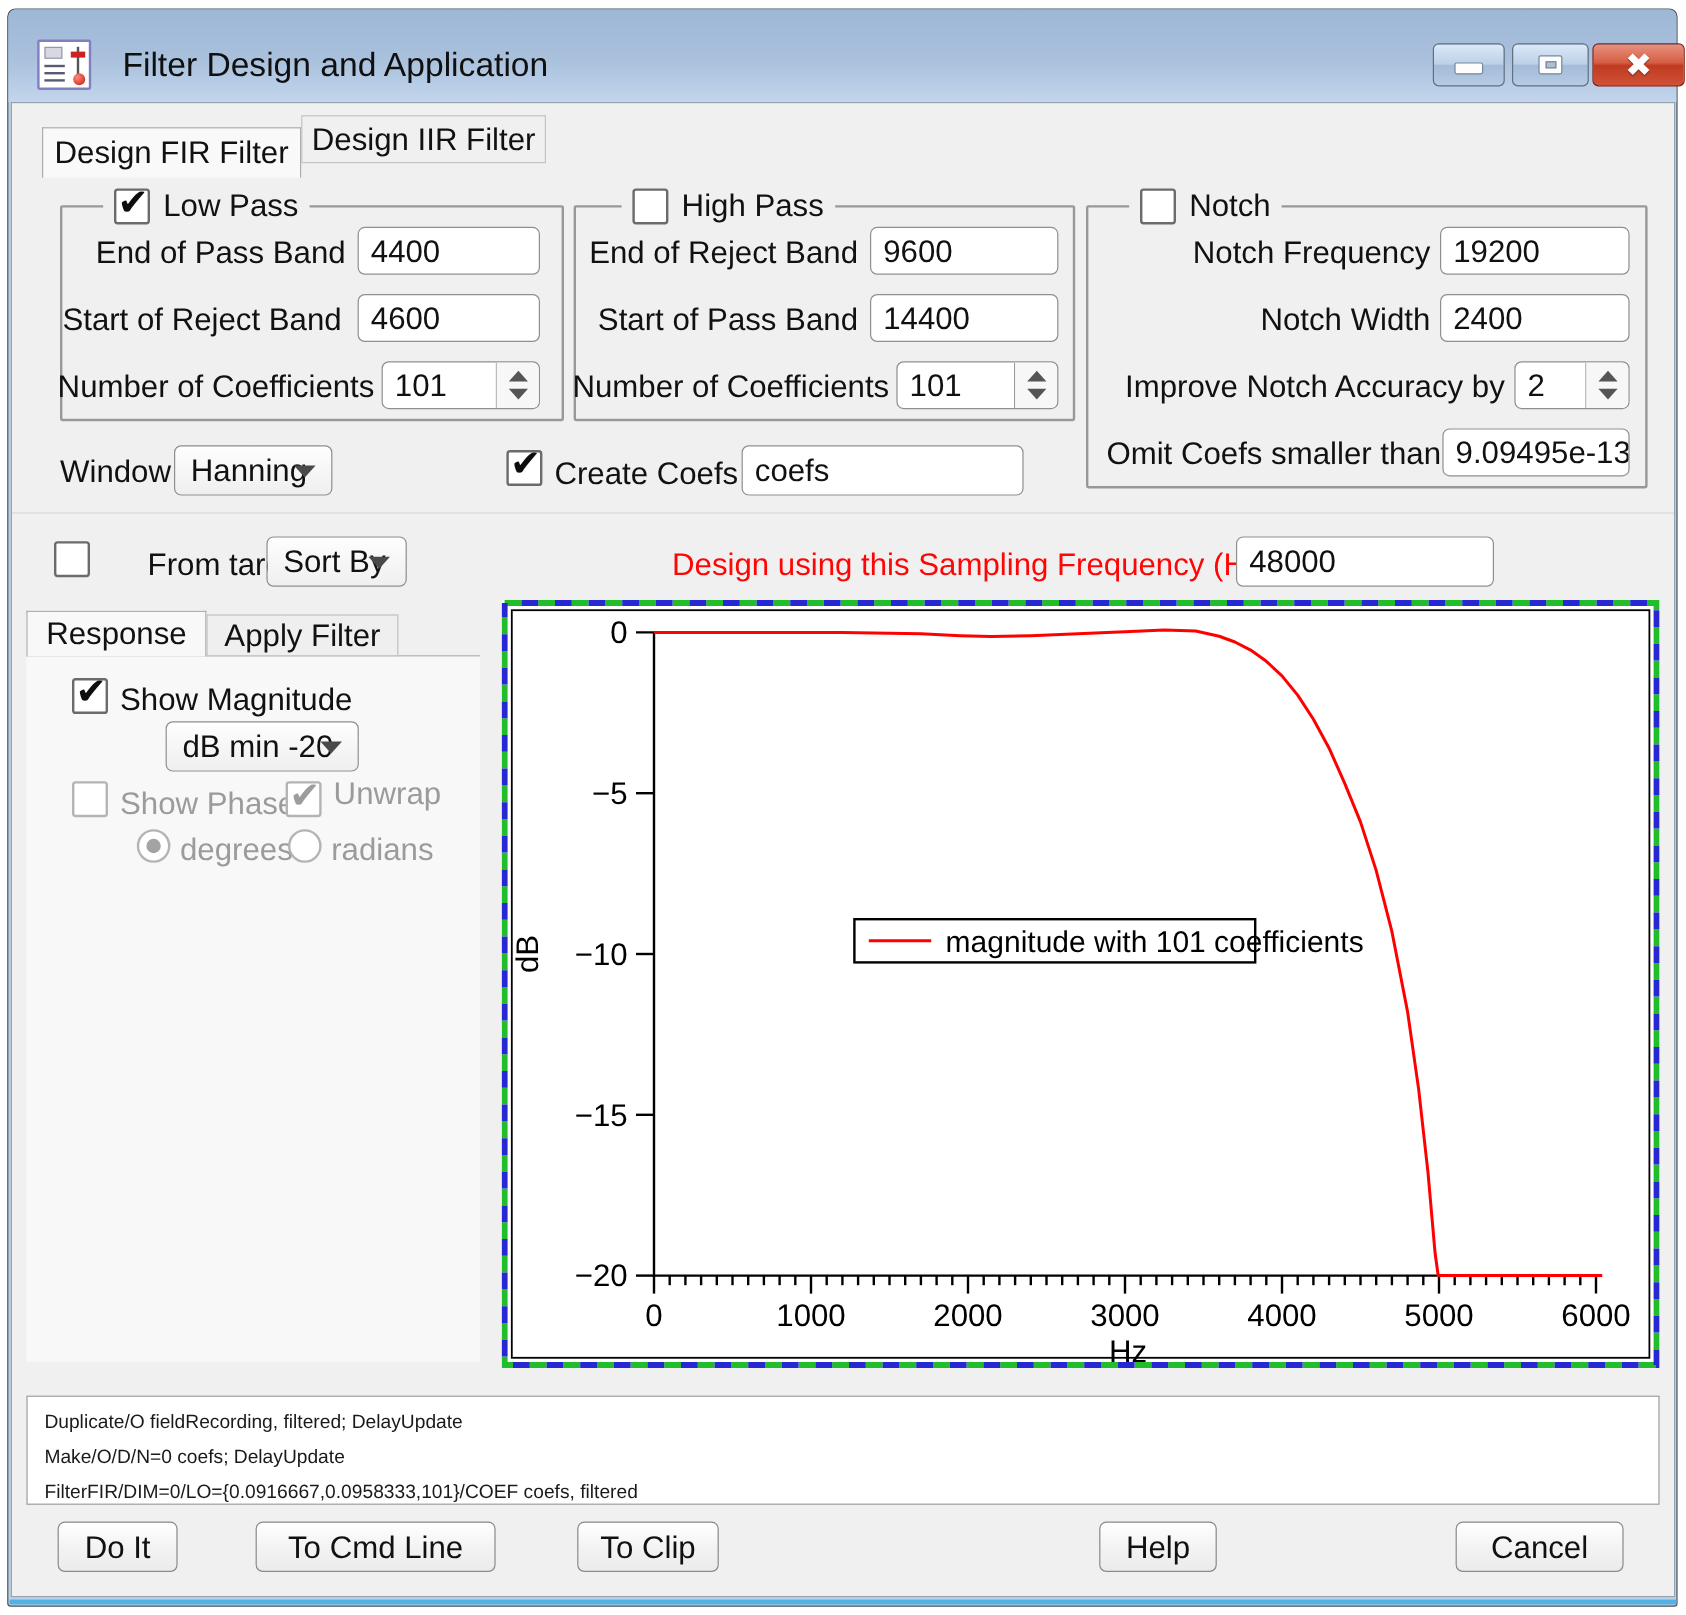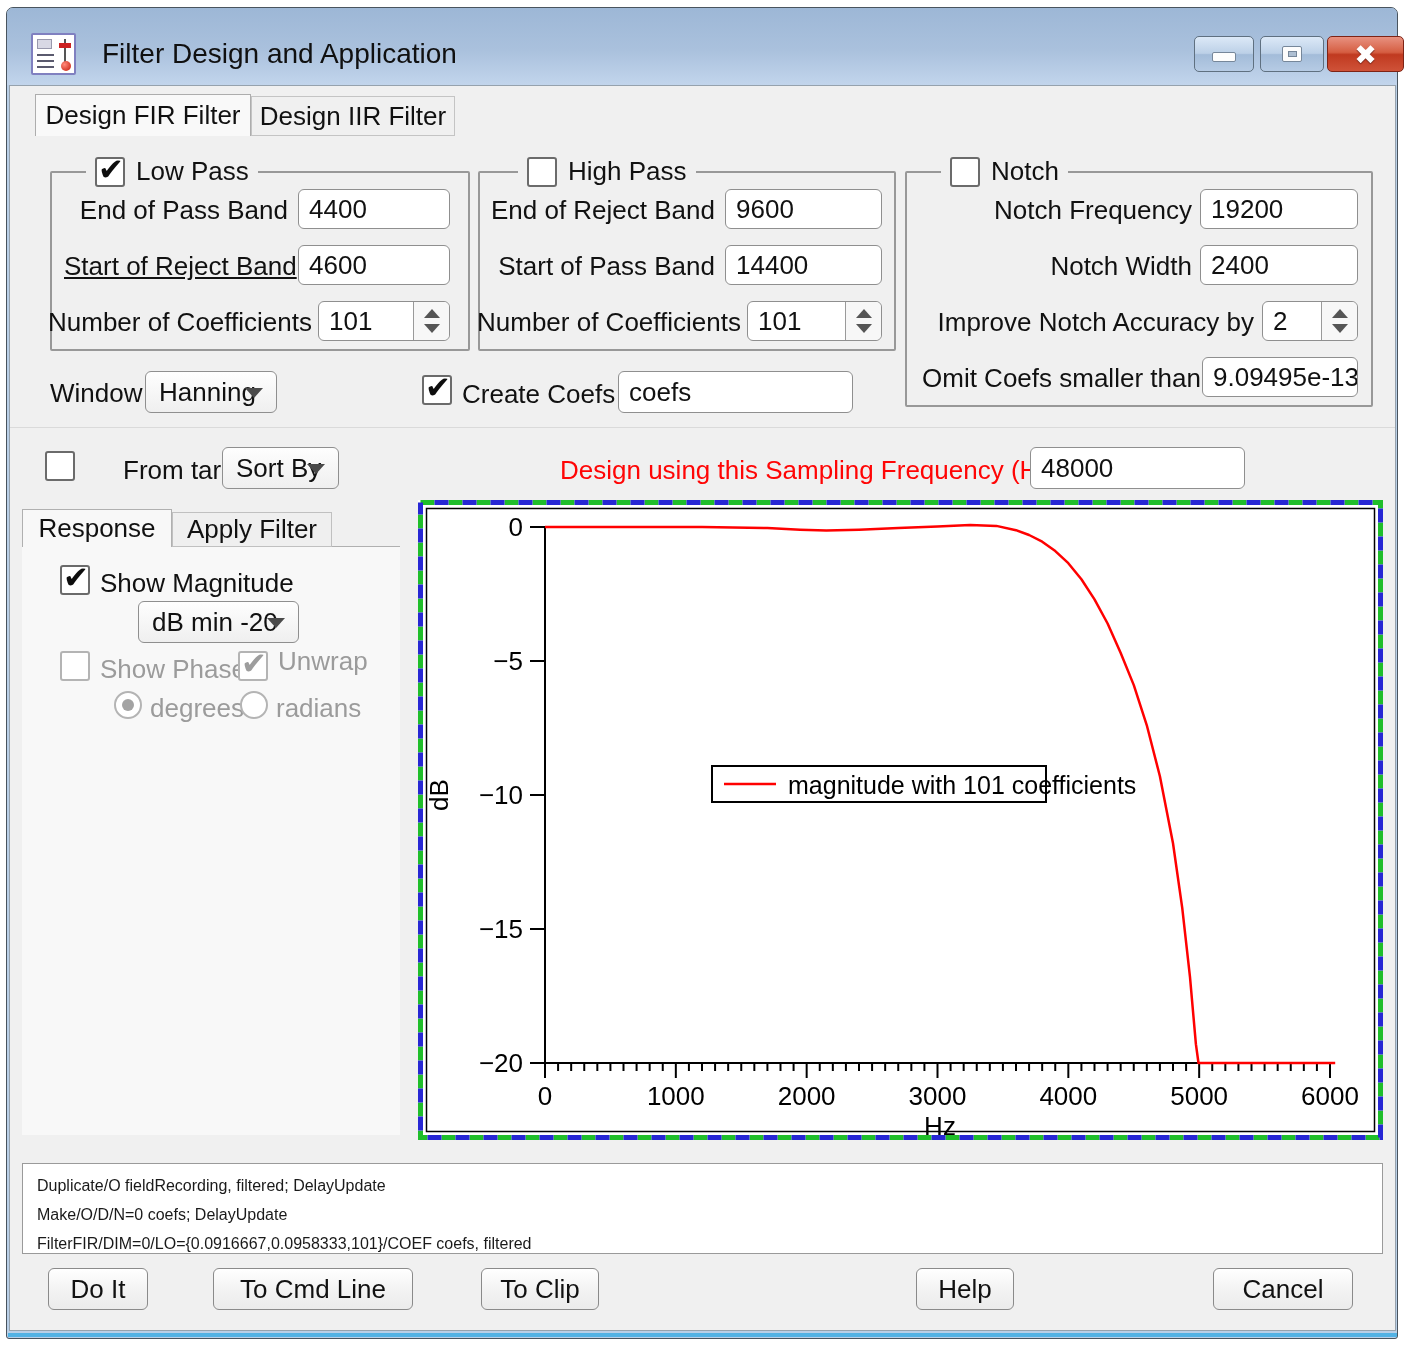--- a/index.html
+++ b/index.html
@@ -18,21 +18,21 @@
   .wicon .slider{position:absolute;left:26px;top:8px;width:12px;height:5px;background:#cc2222;}
   .wicon .ball{position:absolute;left:28px;top:26px;width:10px;height:10px;border-radius:50%;background:radial-gradient(circle at 35% 35%,#ff8a7a,#c41808);}
   .capbtn{position:absolute;top:28px;height:36px;border-radius:5px;display:flex;align-items:center;justify-content:center;cursor:default;}
   .capbtn.mm{background:linear-gradient(#dce9f7,#bcd0e7 48%,#a3bcd9 52%,#b6cbe4);border:1px solid #5f7080;}
   .capbtn.cl{background:linear-gradient(#e89180,#d55e42 45%,#c03a20 52%,#cf5238);border:1px solid #7e2315;}
   .glyph-min{width:24px;height:10px;background:#fdfdfd;border:1px solid #76879a;border-radius:2px;margin-top:6px;}
   .glyph-max{width:20px;height:16px;background:#fdfdfd;border:1px solid #76879a;border-radius:2px;display:flex;align-items:center;justify-content:center;}
   .glyph-max i{display:block;width:9px;height:6px;background:#aebfd2;border:1px solid #76879a;}
   .glyph-x{color:#fff;font-size:27px;font-weight:bold;font-family:"DejaVu Sans",sans-serif;text-shadow:0 1px 1px #6b1b10;}
   .mtab{position:absolute;display:flex;align-items:center;justify-content:center;font-size:26px;background:#f0f0f0;border:1px solid #c4c4c4;white-space:nowrap;}
-  .mtab.active{background:#f9f9f9;border:1px solid #adadad;border-bottom:none;z-index:2;}
+  .mtab.active{background:#f9f9f9;border:1px solid #adadad;border-bottom:none;z-index:2;margin-top:12px;}
   .grp{position:absolute;border:2px solid #989898;border-radius:2px;}
   .grp-legend{position:absolute;top:-17px;display:flex;align-items:center;background:#f0f0f0;padding:0 9px;white-space:nowrap;}
   .grp-legend .t{font-size:26px;margin-left:11px;}
   .lbl{position:absolute;font-size:26px;color:#111;white-space:nowrap;}
   .lbl.right{text-align:right;}
   .lbl.dis{color:#9b9b9b;}
   .lbl.red{color:#ff0505;}
   .inp{position:absolute;background:#fff;border:1px solid #8f8f8f;border-radius:6px;font-size:26px;color:#111;padding:0 10px;display:flex;align-items:center;white-space:nowrap;overflow:hidden;}
   .chk{width:30px;height:30px;background:#fff;border:2px solid #6b6b6b;border-radius:3px;position:absolute;}
   .chk.rel{position:relative;flex:none;}
@@ -94,21 +94,21 @@
     </div>
 
   <div class="grp" style="left:50px;top:171px;width:420px;height:180px;">
     <div class="grp-legend" style="left:34px;">
       <span class="chk rel checked"></span>
       <span class="t">Low Pass</span>
     </div>
   </div>
   <div class="lbl right" style="left:60px;top:195px;width:228px;">End of Pass Band</div>
   <div class="inp" style="left:298px;top:189px;width:152px;height:40px;">4400</div>
-  <div class="lbl right" style="left:64px;top:251px;width:228px;text-decoration:underline;">Start of Reject Band</div>
+  <div class="lbl right" style="left:52px;top:251px;width:228px;">Start of Reject Band</div>
   <div class="inp" style="left:298px;top:245px;width:152px;height:40px;">4600</div>
   <div class="lbl right" style="left:48px;top:307px;width:260px;">Number of Coefficients</div>
   <div class="inp spinwrap" style="left:318px;top:301px;width:132px;height:40px;">
     <span>101</span>
     <span class="spin">
         <span class="up"></span>
         <span class="dn"></span>
       </span>
   </div>
 

